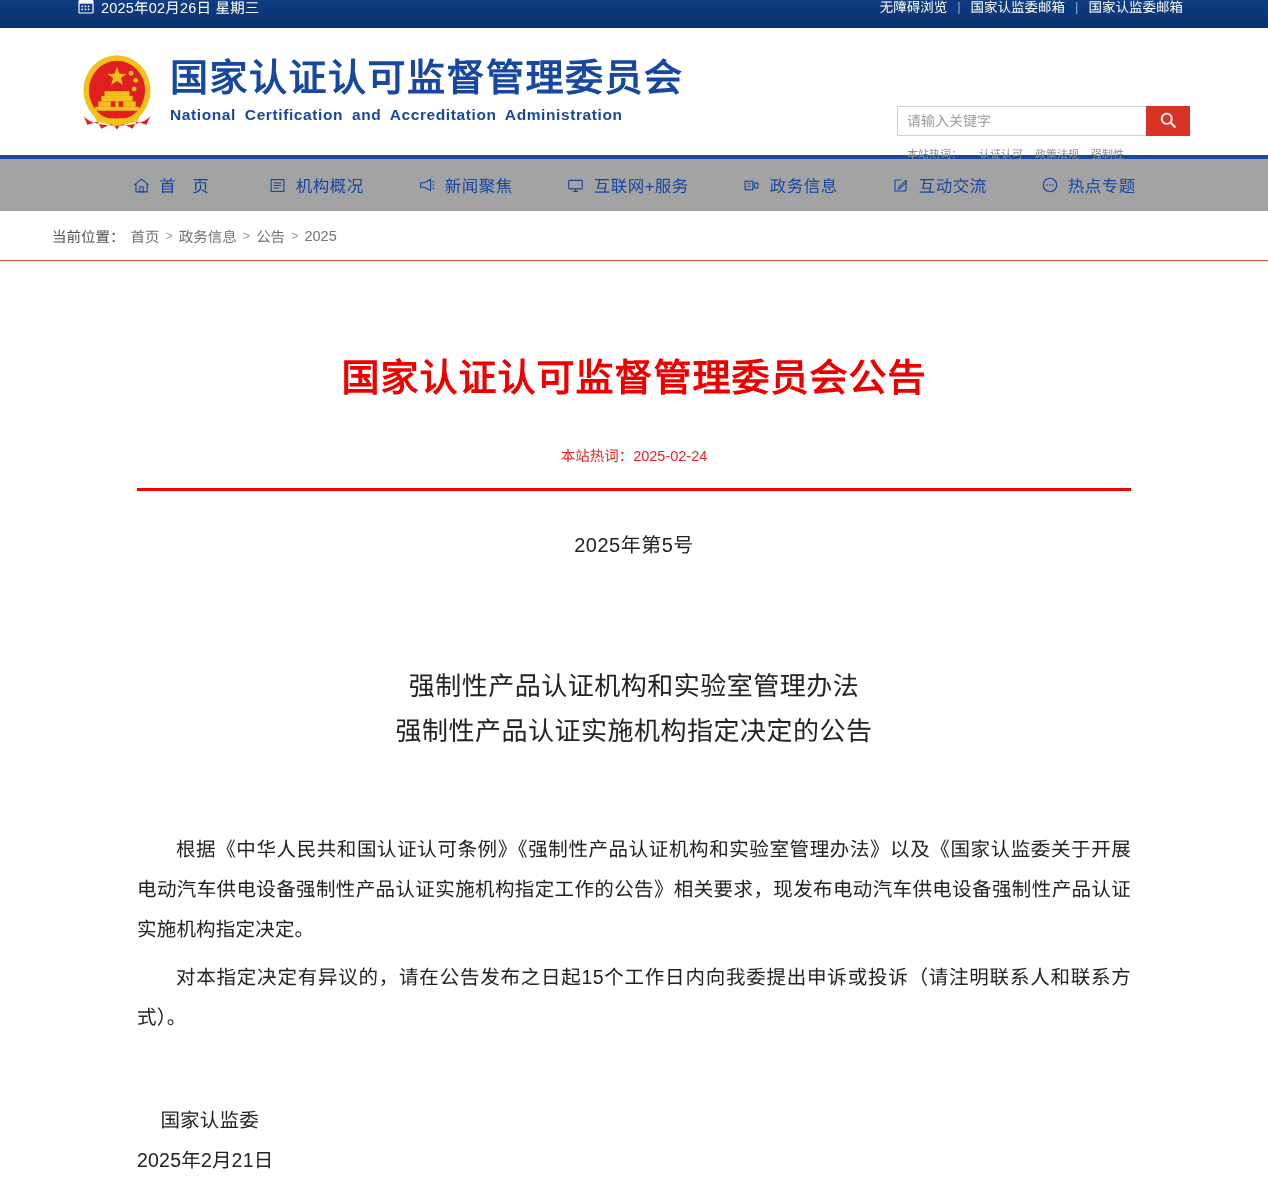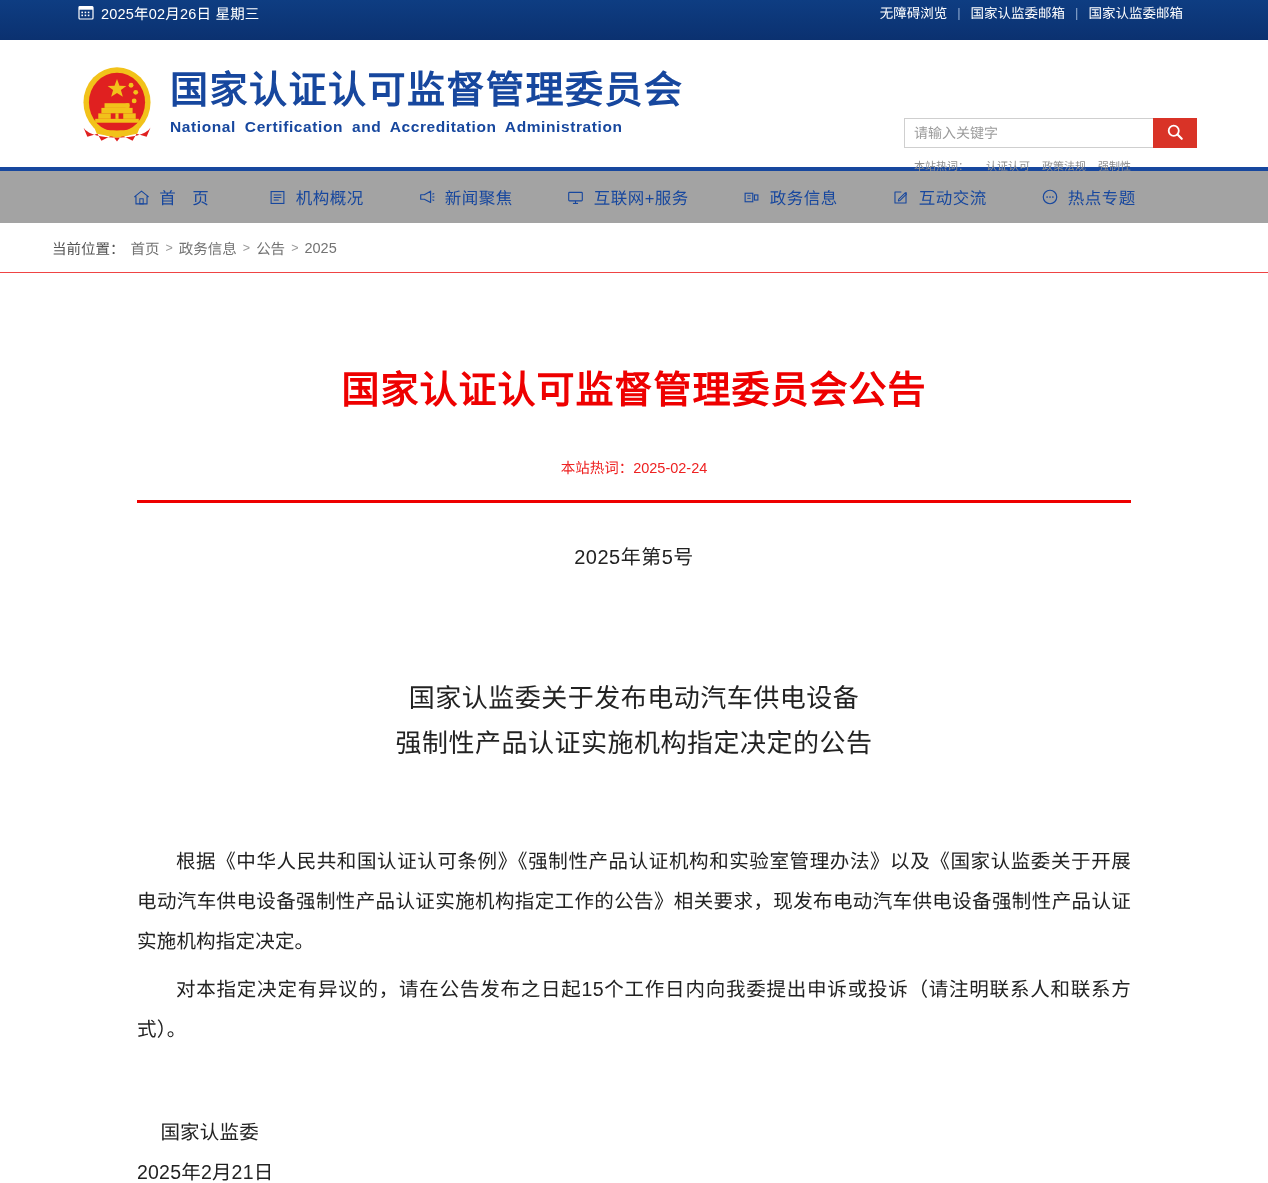--- a/index.html
+++ b/index.html
@@ -11,21 +11,21 @@
     font-family: "Liberation Sans", "DejaVu Sans", sans-serif;
   }
   body {
     width: 1268px;
     min-height: 1183px;
     overflow-x: hidden;
   }
 
   
   .topbar {
-    height: 40px;
+    height: 28px;
     background: #0d3a7d;
     background: linear-gradient(180deg, #0e3d82 0%, #0b3170 100%);
     display: flex;
     align-items: center;
     justify-content: space-between;
     padding: 0 75px 16px 78px;
     color: #ffffff;
   }
   .topbar-left {
     display: flex;
@@ -88,21 +88,21 @@
   .brand-en {
     margin-top: 7px;
     font-size: 15.5px;
     font-weight: bold;
     color: #17479e;
     letter-spacing: .6px;
     word-spacing: 4px;
   }
   .search-area {
     position: absolute;
-    right: 71px;
+    right: 78px;
     top: 78px;
   }
   .search-row {
     display: flex;
     width: 293px;
     height: 30px;
   }
   .search-input {
     flex: 1 1 auto;
     border: 1px solid #cfcfcf;
@@ -425,21 +425,21 @@
 
   <div class="art-meta">
     <span>本站热词：</span><span>2025-02-24</span>
   </div>
 
   <div class="rule"></div>
 
   <div class="doc-number">2025年第5号</div>
 
   <div class="doc-title">
-    <div>国家认监委关于发布电动汽车供电设备</div>
+    <div>强制性产品认证机构和实验室管理办法</div>
     <div>强制性产品认证实施机构指定决定的公告</div>
   </div>
 
   <div class="body-text">
     <p>根据《中华人民共和国认证认可条例》《强制性产品认证机构和实验室管理办法》以及《国家认监委关于开展电动汽车供电设备强制性产品认证实施机构指定工作的公告》相关要求，现发布电动汽车供电设备强制性产品认证实施机构指定决定。</p>
     <p>对本指定决定有异议的，请在公告发布之日起15个工作日内向我委提出申诉或投诉（请注明联系人和联系方式）。</p>
   </div>
 
   <div class="signoff">
     <p class="org">国家认监委</p>

